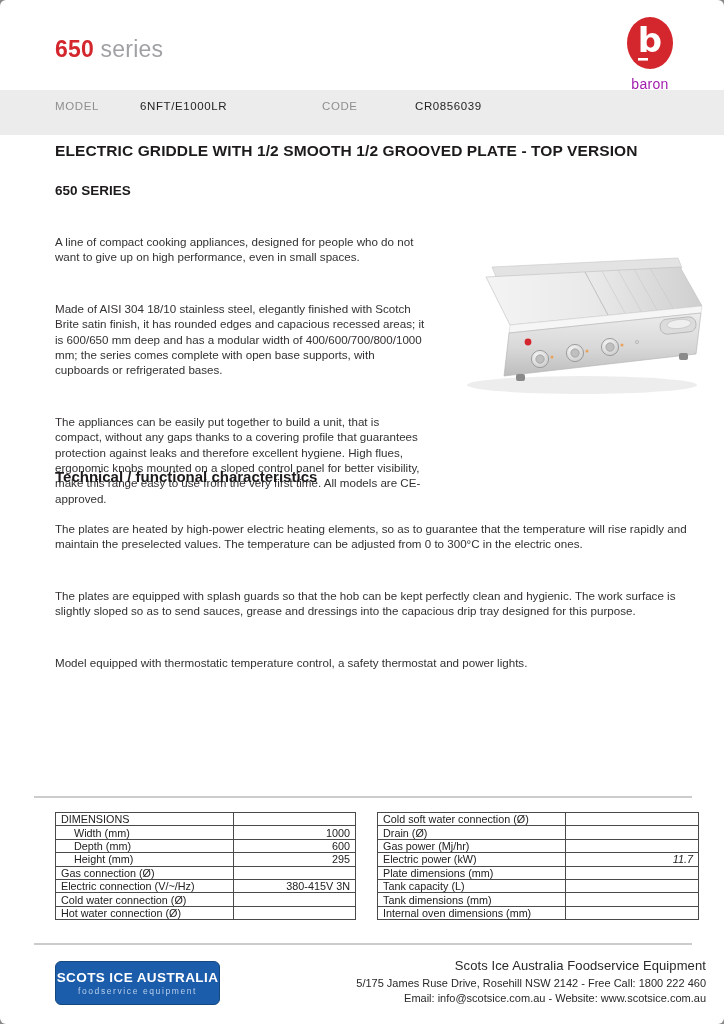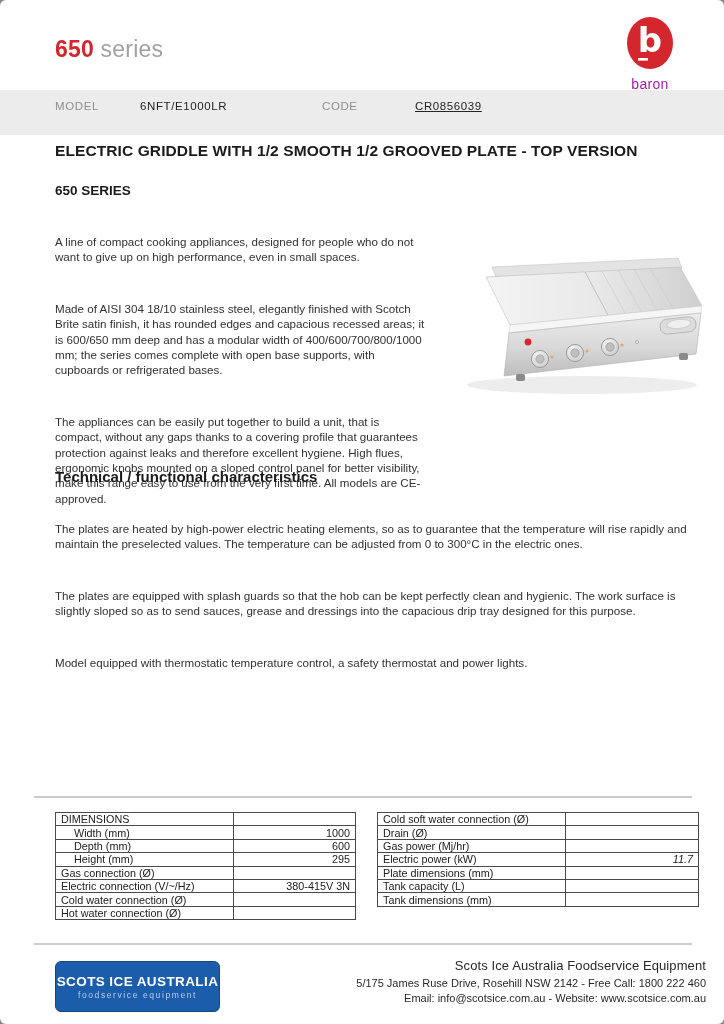--- a/index.html
+++ b/index.html
@@ -26,21 +26,21 @@
   .model-bar {
     position: absolute; top: 90px; left: 0; width: 724px; height: 45px;
     background: #ececec; font-size: 11.5px; letter-spacing: 0.6px;
   }
   .model-bar span { position: absolute; top: 10px; white-space: nowrap; }
   .lbl-muted { color: #8f8f8f; }
   .val-dark  { color: #262425; }
   .pos-model-label { left: 55px; }
   .pos-model-value { left: 140px; }
   .pos-code-label  { left: 322px; }
-  .pos-code-value  { left: 415px; text-decoration: underline; }
+  .pos-code-value  { left: 415px; }
 
   
   .doc-title {
     position: absolute; top: 142px; left: 55px; width: 650px;
     font-size: 15.5px; font-weight: bold; color: #1c1a1b; letter-spacing: 0.1px;
   }
   .series-section { position: absolute; top: 183px; left: 55px; width: 370px; }
   .series-heading { font-size: 13.5px; font-weight: bold; color: #1c1a1b; margin-bottom: 7px; }
   .body-par { font-size: 11.6px; line-height: 15.4px; color: #333132; margin-bottom: 14px; text-align: left; margin-top: 36px; }
 
@@ -66,21 +66,21 @@
   table.spec-right { left: 377px; width: 322px; }
   table.spec-left  td.lbl { width: 178px; }
   table.spec-left  td.val { width: 122px; }
   table.spec-right td.lbl { width: 181px; }
   table.spec-right td.val { width: 128px; font-style: italic; }
   td.val { text-align: right; }
   td.lbl.indent { padding-left: 18px; }
 
   
   .footer-logo {
-    position: absolute; top: 961px; left: 55px; width: 165px; height: 51px;
+    position: absolute; top: 961px; left: 55px; width: 165px; height: 44px;
     background: #1b5cab; border-radius: 6px; border: 1px solid #14497f;
     display: flex; flex-direction: column; align-items: center; justify-content: center;
   }
   .footer-logo-line1 { color: #ffffff; font-weight: bold; font-size: 13.5px; letter-spacing: 0.4px; }
   .footer-logo-line2 { color: #b9cfe9; font-size: 8.5px; letter-spacing: 1.6px; margin-top: 1px; }
   .footer-text { position: absolute; top: 958px; left: 236px; width: 470px; text-align: right; }
   .footer-company { font-size: 13px; color: #2a2829; margin-bottom: 4px; letter-spacing: 0.1px; }
   .footer-line { font-size: 11px; color: #2a2829; margin-bottom: 3px; font-weight: 500; }
 </style>
 </head>
@@ -247,20 +247,24 @@
           <td class="val"></td>
         </tr>
         <tr>
           <td class="lbl">Tank capacity (L)</td>
           <td class="val"></td>
         </tr>
         <tr>
           <td class="lbl">Tank dimensions (mm)</td>
           <td class="val"></td>
         </tr>
+        <tr>
+          <td class="lbl">Internal oven dimensions (mm)</td>
+          <td class="val"></td>
+        </tr>
       </tbody>
   </table>
 
   <div class="rule rule-footer"></div>
 
   <div class="footer-logo">
     <div class="footer-logo-line1">SCOTS ICE AUSTRALIA</div>
     <div class="footer-logo-line2">foodservice equipment</div>
   </div>
   <div class="footer-text">

